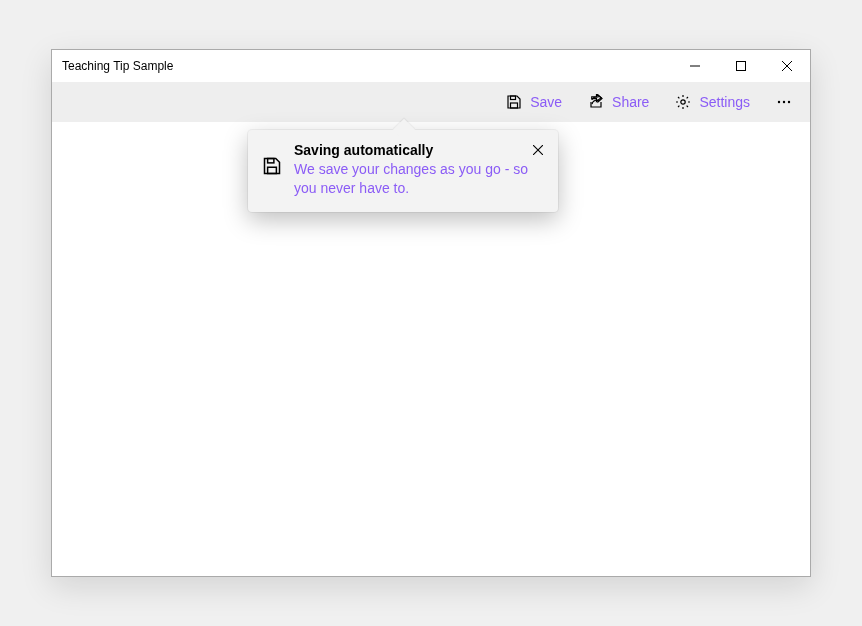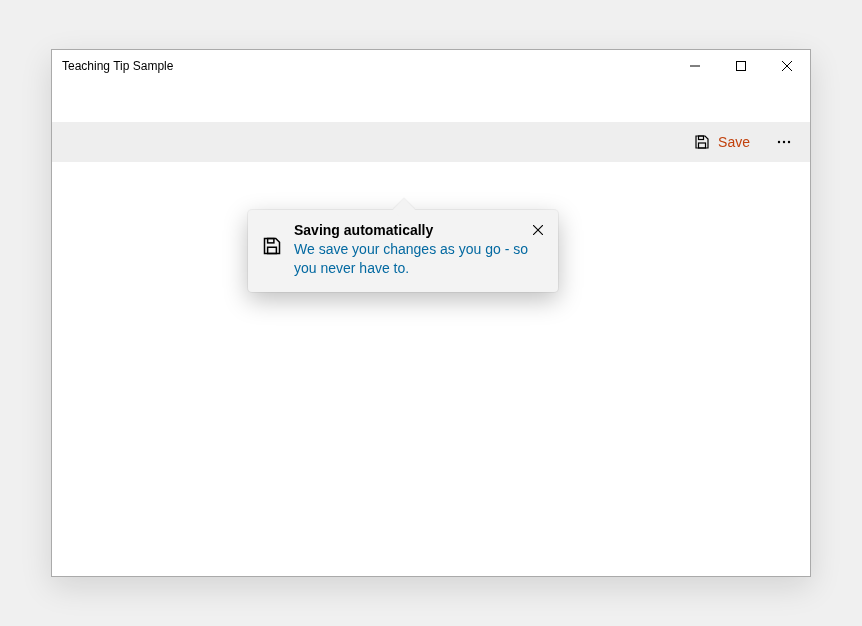--- a/index.html
+++ b/index.html
@@ -14,21 +14,20 @@
     }
     .window {
       width: 760px;
       height: 528px;
       background: #fff;
       border: 1px solid #aaa;
       box-shadow: 0 10px 30px rgba(0,0,0,0.12);
       display: flex;
       flex-direction: column;
       position: relative;
-      gap: 40px;
     }
     .titlebar {
       height: 32px;
       display: flex;
       align-items: center;
       justify-content: space-between;
       padding-left: 10px;
       background: #fff;
     }
     .title {
@@ -57,21 +56,21 @@
       gap: 2px;
       position: relative;
     }
     .tool-btn {
       display: flex;
       align-items: center;
       gap: 8px;
       padding: 0 12px;
       height: 36px;
       font-size: 14px;
-      color: #c2410c;
+      color: #8b5cf6;
       cursor: default;
     }
     .tool-btn .icon {
       display: flex;
       align-items: center;
       justify-content: center;
       width: 16px;
       height: 16px;
     }
     .more-btn {
@@ -117,21 +116,21 @@
       flex: 1;
     }
     .tip-title {
       font-size: 14px;
       font-weight: 600;
       color: #000;
       margin-bottom: 2px;
     }
     .tip-text {
       font-size: 14px;
-      color: #0369a1;
+      color: #8b5cf6;
       line-height: 1.35;
     }
     .tip-close {
       position: absolute;
       top: 10px;
       right: 10px;
       width: 20px;
       height: 20px;
       display: flex;
       align-items: center;
@@ -178,22 +177,41 @@
         <svg width="16" height="16" viewBox="0 0 16 16">
           <path d="M2 2 H11 L14 5 V14 H2 Z" fill="none" stroke="#000" stroke-width="1.2"></path>
           <rect x="4.5" y="2" width="5" height="3.5" fill="none" stroke="#000" stroke-width="1.2"></rect>
           <rect x="4.5" y="9" width="7" height="5" fill="none" stroke="#000" stroke-width="1.2"></rect>
         </svg>
       </span>
       <span>Save</span>
     </div>
 
 
-
-
+    <div class="tool-btn">
+      <span class="icon">
+        <svg width="16" height="16" viewBox="0 0 16 16">
+          <path d="M3 8 V13 H13 V8" fill="none" stroke="#000" stroke-width="1.2"></path>
+          <path d="M6 5 L11 5 L11 2 L16 6 L11 10 L11 7 L6 7 Z" fill="none" stroke="#000" stroke-width="1.2" transform="translate(-2,-2) scale(0.95)"></path>
+          <path d="M4 6 C4 3 8 3 10 3 L10 1 L14 4.5 L10 8 L10 6 C8 6 5 6 4 10" fill="none" stroke="#000" stroke-width="1.2"></path>
+        </svg>
+      </span>
+      <span>Share</span>
+    </div>
+
+
+    <div class="tool-btn">
+      <span class="icon">
+        <svg width="16" height="16" viewBox="0 0 16 16">
+          <circle cx="8" cy="8" r="2.2" fill="none" stroke="#000" stroke-width="1.2"></circle>
+          <path d="M8 1 L8 3 M8 13 L8 15 M1 8 L3 8 M13 8 L15 8 M3 3 L4.4 4.4 M11.6 11.6 L13 13 M13 3 L11.6 4.4 M4.4 11.6 L3 13" stroke="#000" stroke-width="1.2"></path>
+        </svg>
+      </span>
+      <span>Settings</span>
+    </div>
 
     <div class="tool-btn more-btn">
       <span class="icon">
         <svg width="16" height="16" viewBox="0 0 16 16">
           <circle cx="3" cy="8" r="1.2" fill="#000"></circle>
           <circle cx="8" cy="8" r="1.2" fill="#000"></circle>
           <circle cx="13" cy="8" r="1.2" fill="#000"></circle>
         </svg>
       </span>
     </div>

